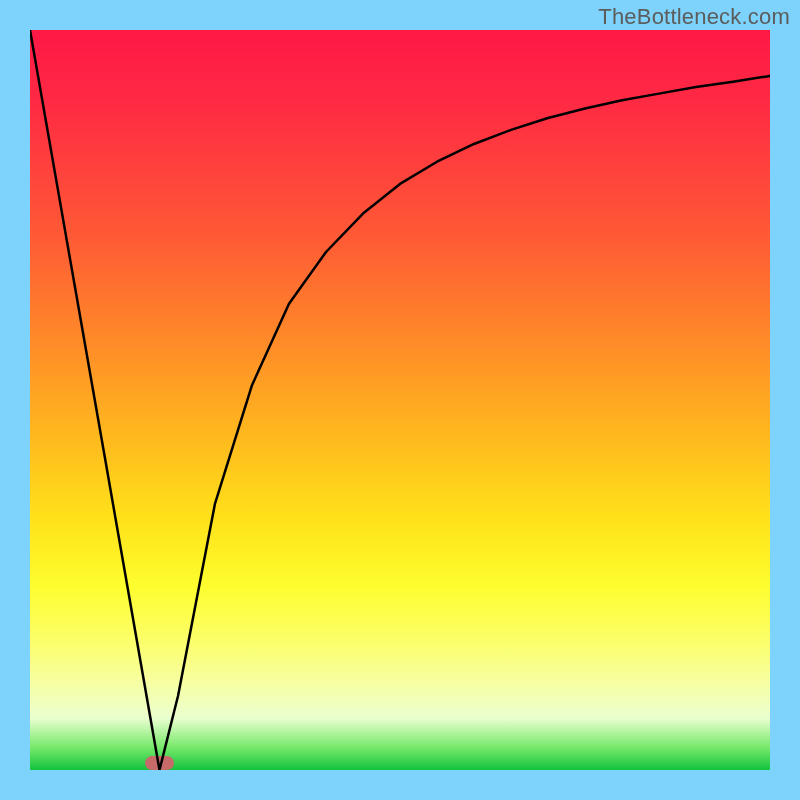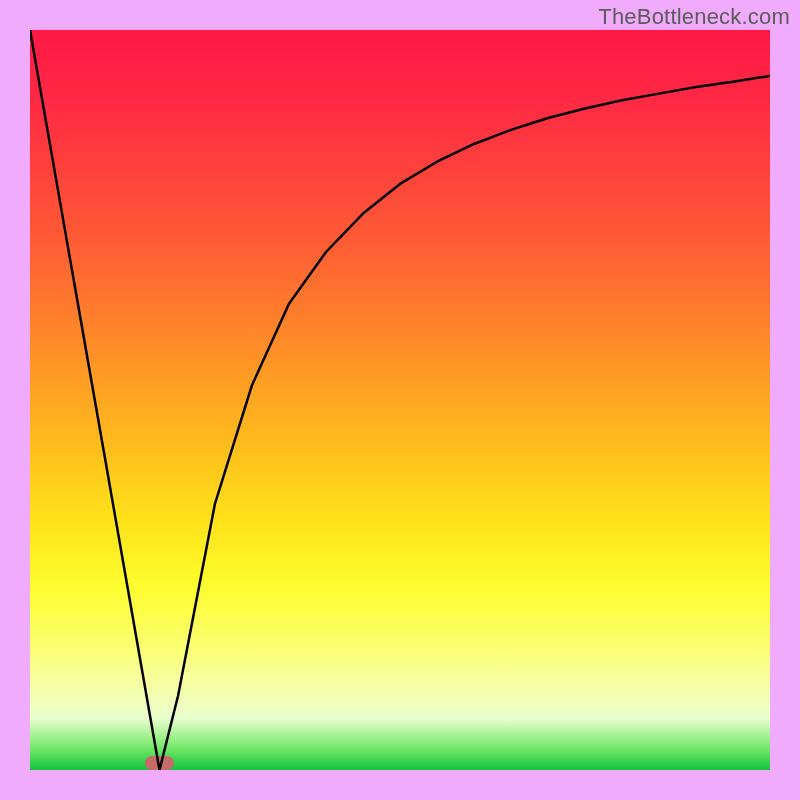--- a/index.html
+++ b/index.html
@@ -8,21 +8,21 @@
     width: 800px;
     height: 800px;
     background: #000;
     overflow: hidden;
     font-family: Arial, Helvetica, sans-serif;
   }
   .outer {
     position: relative;
     width: 800px;
     height: 800px;
-    background: #f0abfc;
+    background: #7dd3fc;
   }
   .plot {
     position: absolute;
     left: 30px;
     top: 30px;
     width: 740px;
     height: 740px;
     overflow: hidden;
   }
   .gradient {

